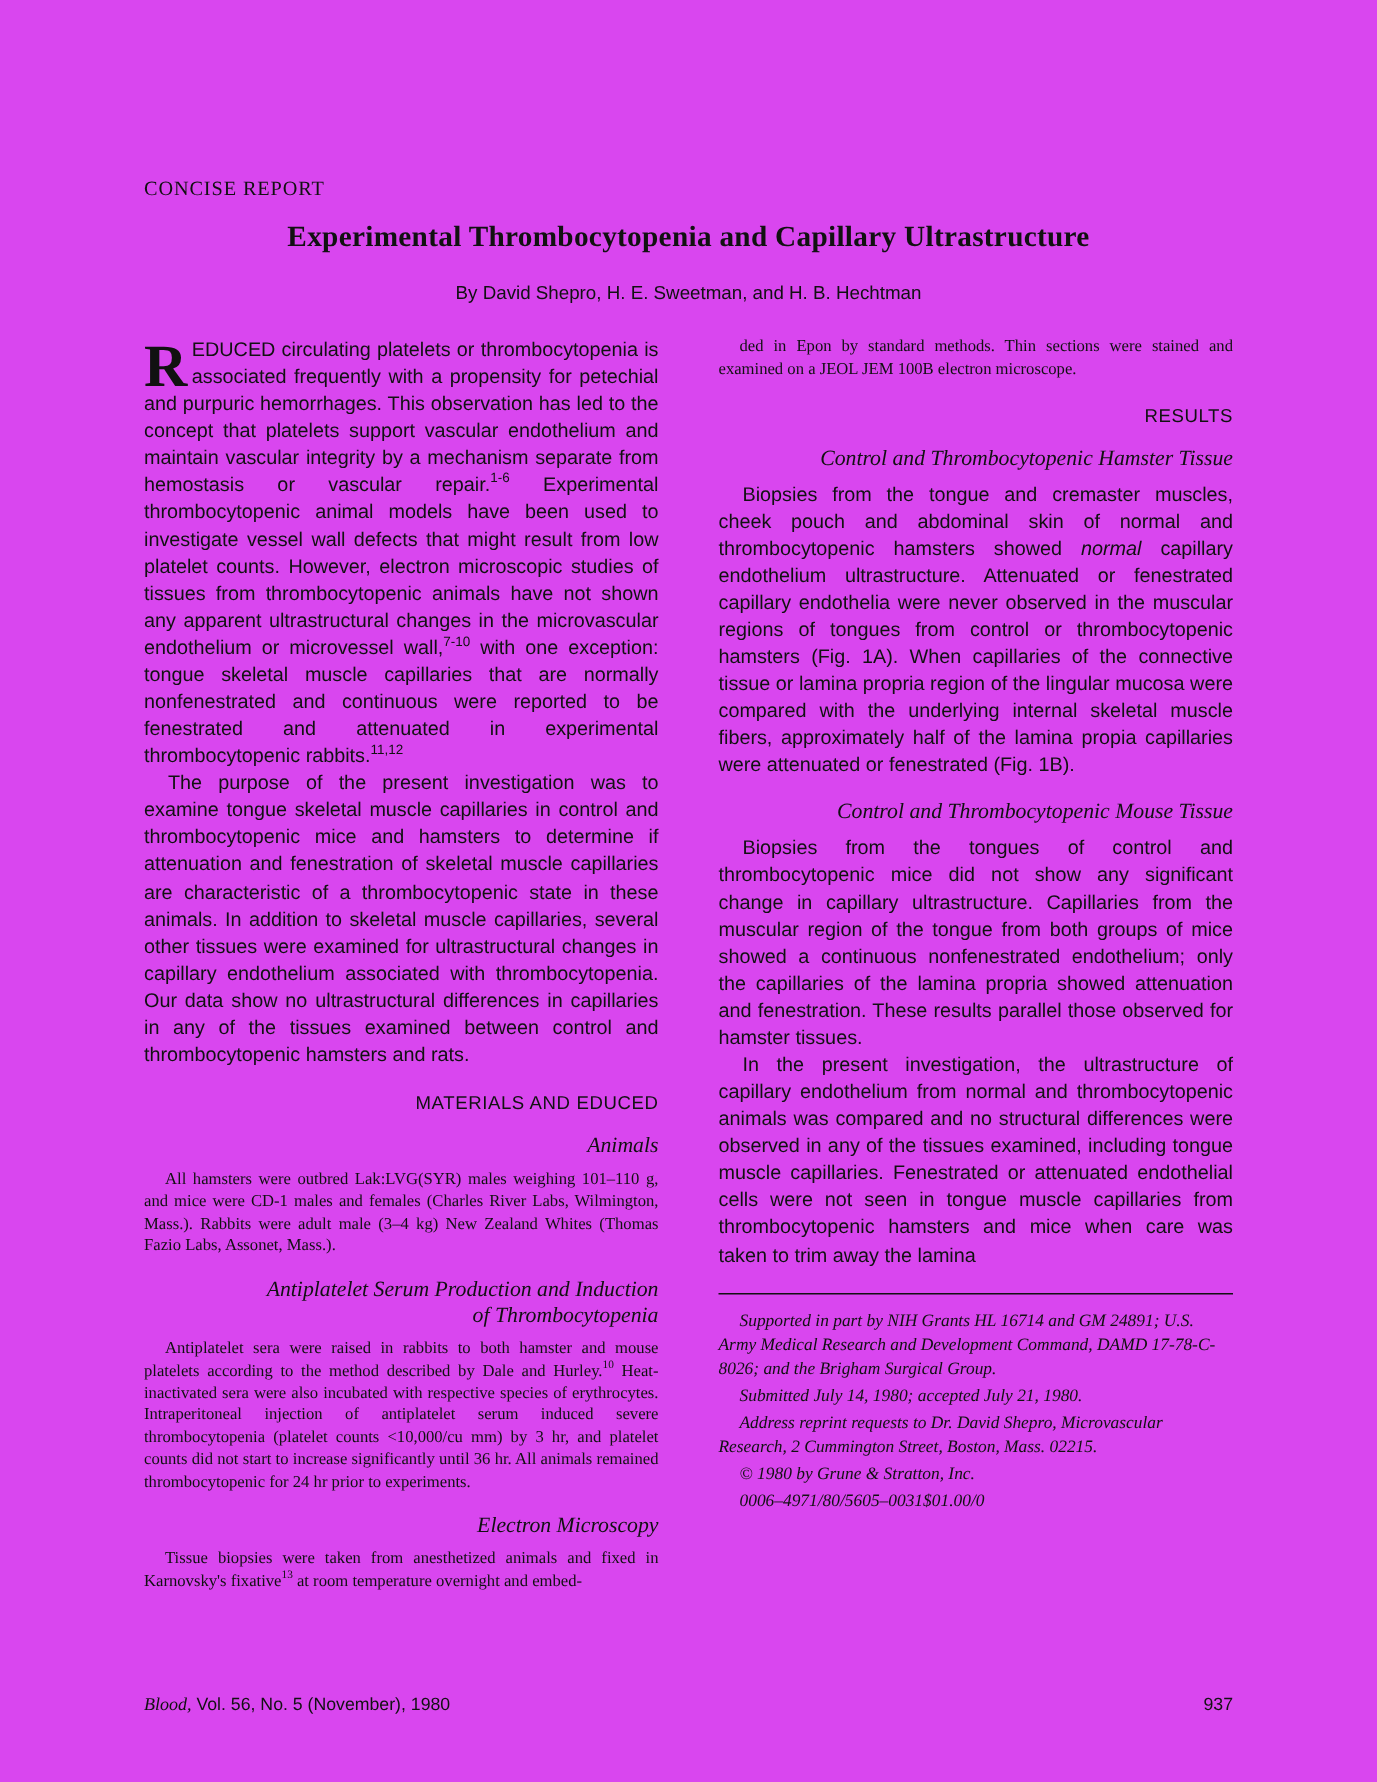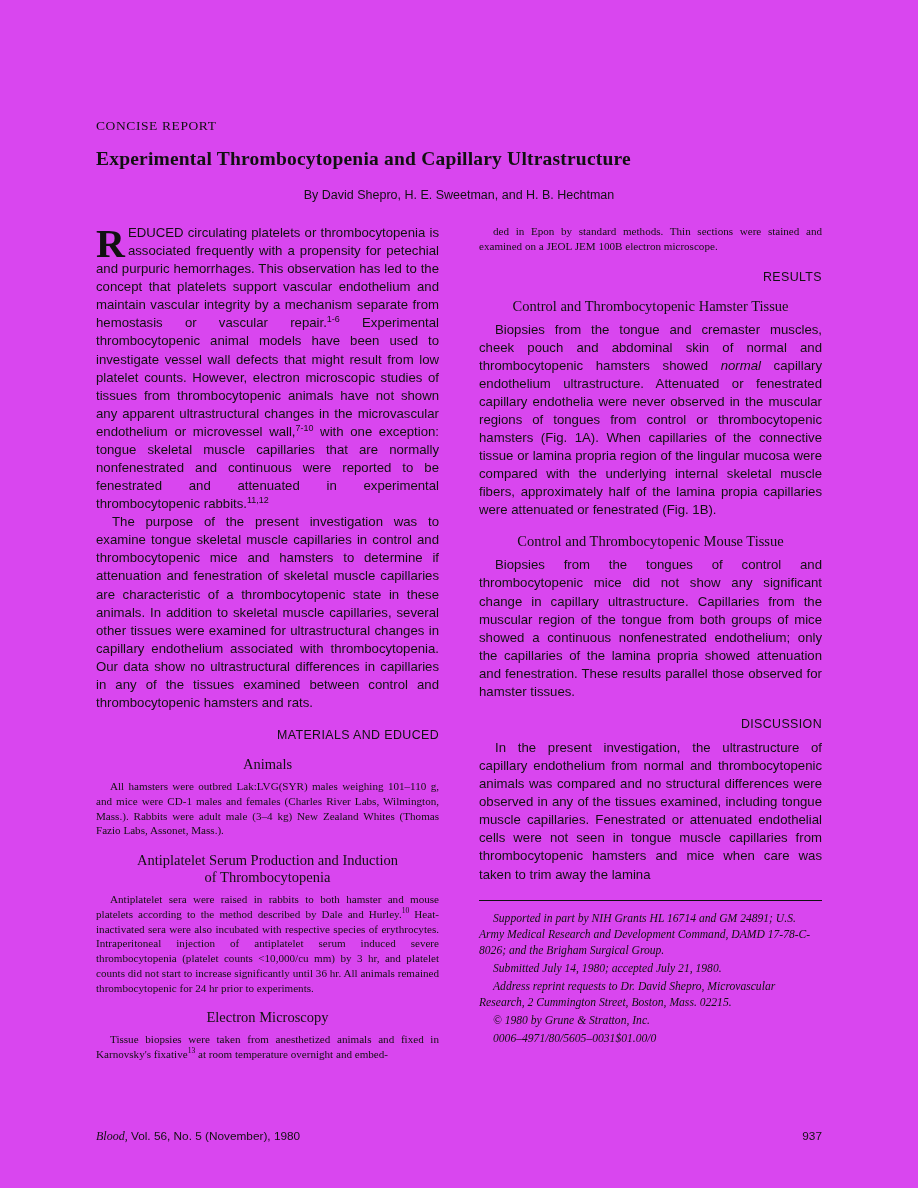--- a/index.html
+++ b/index.html
@@ -25,21 +25,21 @@
   }
   .kicker {
     font-family: "Liberation Serif", serif;
     font-size: 13.5px;
     letter-spacing: 0.6px;
     font-weight: 400;
     color: #111;
     margin-bottom: 14px;
   }
   .title {
-    text-align: left;
+    text-align: center;
     font-family: "Liberation Serif", serif;
     font-size: 19.5px;
     font-weight: bold;
     letter-spacing: 0.2px;
     margin-bottom: 18px;
   }
   .byline {
     text-align: center;
     font-family: "Liberation Sans", sans-serif;
     font-size: 12.5px;
@@ -81,23 +81,24 @@
   }
   .secthead {
     text-align: right;
     font-family: "Liberation Sans", sans-serif;
     font-size: 12.4px;
     letter-spacing: 0.4px;
     margin: 16px 0 8px 0;
   }
   .subhead-ital {
     font-family: "Liberation Serif", serif;
+    font-style: italic;
     font-size: 14.5px;
     margin: 14px 0 6px 0;
-    text-align: center;
+    text-align: right;
   }
   .small p {
     font-family: Liberation Serif, serif;
     font-size: 11.1px;
     line-height: 1.33;
     text-align: justify;
     text-indent: 14px;
   }
   .rule {
     border: none;
@@ -207,21 +208,20 @@
         <div class="secthead">RESULTS</div>
 
         <div class="subhead-ital">Control and Thrombocytopenic Hamster Tissue</div>
 
         <p><span>Biopsies from the tongue and cremaster muscles, cheek pouch and abdominal skin of normal and thrombocytopenic hamsters showed </span><em>normal</em><span> capillary endothelium ultrastructure. Attenuated or fenestrated capillary endothelia were never observed in the muscular regions of tongues from control or thrombocytopenic hamsters (Fig. 1A). When capillaries of the connective tissue or lamina propria region of the lingular mucosa were compared with the underlying internal skeletal muscle fibers, approximately half of the lamina propia capillaries were attenuated or fenestrated (Fig. 1B).</span></p>
 
         <div class="subhead-ital">Control and Thrombocytopenic Mouse Tissue</div>
 
         <p>Biopsies from the tongues of control and thrombocytopenic mice did not show any significant change in capillary ultrastructure. Capillaries from the muscular region of the tongue from both groups of mice showed a continuous nonfenestrated endothelium; only the capillaries of the lamina propria showed attenuation and fenestration. These results parallel those observed for hamster tissues.</p>
 
-        <div class="secthead">DISCUSSION</div>
 
         <p>In the present investigation, the ultrastructure of capillary endothelium from normal and thrombocytopenic animals was compared and no structural differences were observed in any of the tissues examined, including tongue muscle capillaries. Fenestrated or attenuated endothelial cells were not seen in tongue muscle capillaries from thrombocytopenic hamsters and mice when care was taken to trim away the lamina</p>
 
         <hr class="rule">
 
         <div class="footnotes">
           <p>Supported in part by NIH Grants HL 16714 and GM 24891; U.S. Army Medical Research and Development Command, DAMD 17-78-C-8026; and the Brigham Surgical Group.</p>
           <p>Submitted July 14, 1980; accepted July 21, 1980.</p>
           <p>Address reprint requests to Dr. David Shepro, Microvascular Research, 2 Cummington Street, Boston, Mass. 02215.</p>
           <p>© 1980 by Grune &amp; Stratton, Inc.</p>

